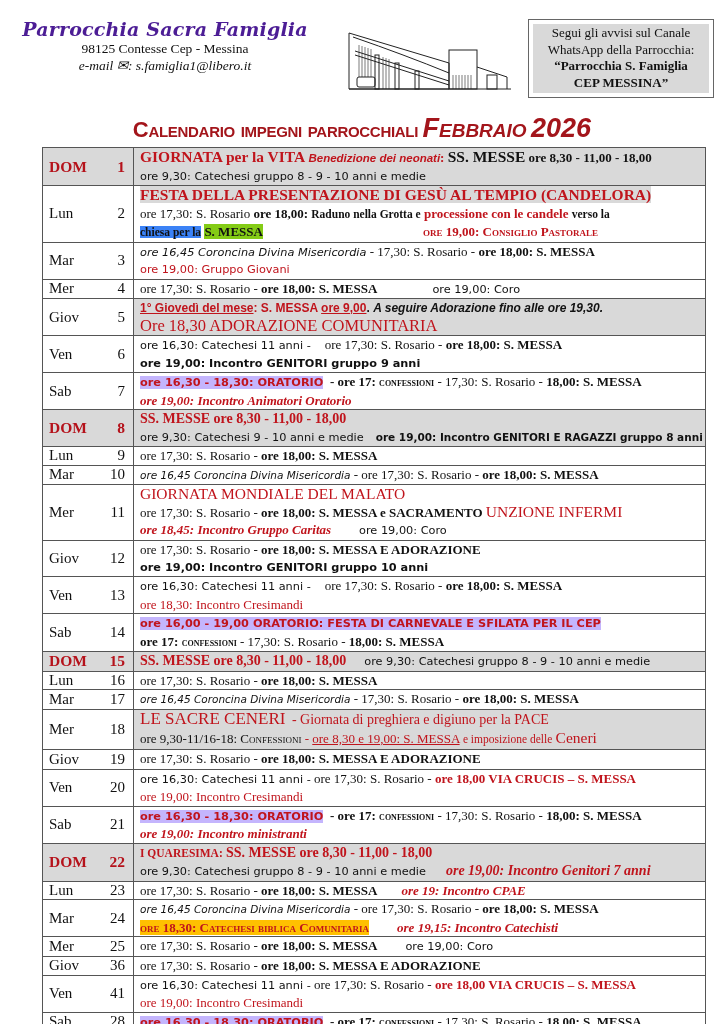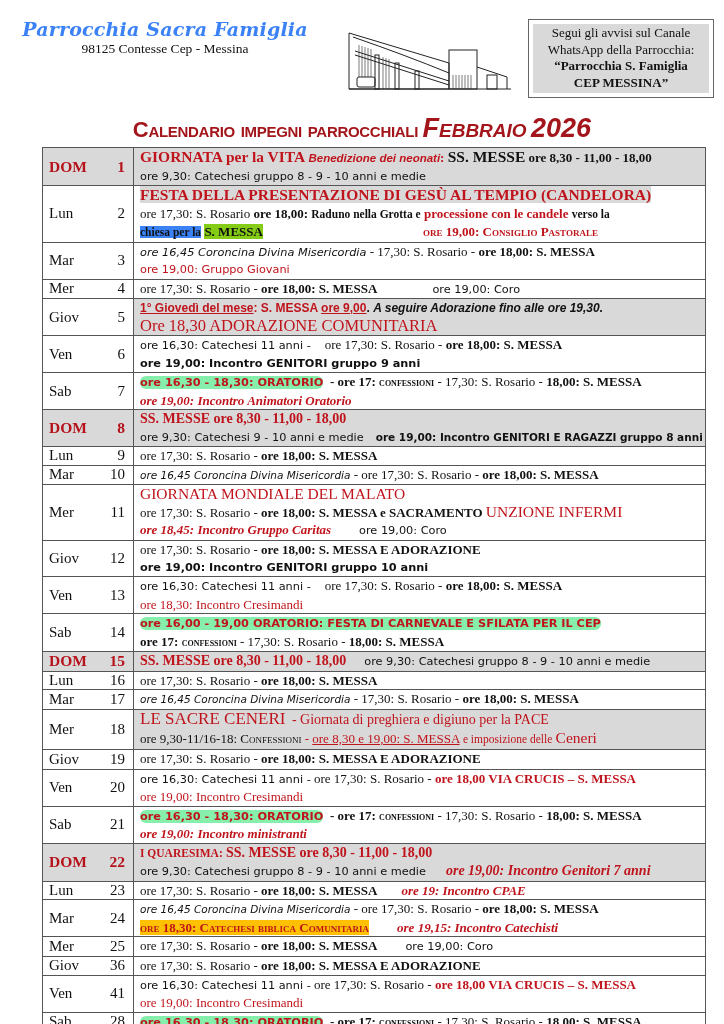--- a/index.html
+++ b/index.html
@@ -1,20 +1,20 @@
 <!DOCTYPE html>
 <html><head>
 <meta charset="utf-8">
 <style>
   html, body { margin: 0; padding: 0; background: #ffffff; }
   body { width: 724px; height: 1024px; position: relative; overflow: hidden;
          font-family: "Liberation Serif", serif; color: #111; }
   .header-left { position: absolute; left: 20px; top: 18px; width: 290px; text-align: center; }
   .parish-name { font-family: "DejaVu Serif", serif; font-style: italic; font-weight: bold;
-                 font-size: 19px; letter-spacing: 0.2px; color: #3b82f6; }
+                 font-size: 19px; letter-spacing: 0.2px; color: #4c1d95; }
   .addr { font-size: 13.5px; line-height: 17px; }
   .addr.italic { font-style: italic; }
   .logo { position: absolute; left: 345px; top: 25px; width: 170px; height: 68px; }
   .wa-box { position: absolute; left: 528px; top: 19px; width: 186px; height: 79px;
             border: 1px solid #666; background: #fff; box-sizing: border-box; padding: 4px; }
   .wa-inner { background: #d9d9d9; width: 100%; height: 100%; text-align: center;
               font-size: 13px; line-height: 16.5px; padding-top: 1px; box-sizing: border-box; }
   .title { position: absolute; left: 0; top: 113px; width: 724px; text-align: center;
            font-family: "Liberation Sans", sans-serif; color: #a3151b; font-weight: bold; }
   .title .t1 { font-size: 22px; letter-spacing: -0.3px; }
@@ -31,31 +31,36 @@
   tr.sun td.day, tr.sun td.num { color: #b5121b; font-weight: bold; font-size: 15.5px; }
   tr.grey td.ev { background: #d9d9d9; }
   .red { color: #c0141c; }
   .b { font-weight: bold; }
   .i { font-style: italic; }
   .u { text-decoration: underline; }
   .sans { font-family: "Liberation Sans", sans-serif; }
   .sansn { font-family: "DejaVu Sans", sans-serif; font-size: 11.3px; }
   .sc { font-variant: small-caps; }
   .big { font-size: 15.5px; }
-  .hl { background: #86efac; border-radius: 6px; }
+  .hl { background: #c4b5fd; }
   .hlo { background: #ffc000; }
   .gap { display: inline-block; }
   .small { font-size: 11.5px; }
 </style>
 </head>
 <body>
 
 <div class="header-left">
   <div class="parish-name">Parrocchia Sacra Famiglia</div>
   <div class="addr">98125 Contesse Cep - Messina</div>
+  <div class="addr italic">
+    <span>e-mail</span>
+    <span>✉</span>:
+    <span>s.famiglia1@libero.it</span>
+  </div>
 </div>
 
 <svg class="logo" viewBox="0 0 170 68">
   <g fill="none" stroke="#222" stroke-width="1">
     <path d="M4 64 L4 8 L104 38 L104 64 Z"></path>
     <line x1="4" y1="64" x2="166" y2="64"></line>
     <path d="M8 12 Q60 30 104 48"></path>
     <path d="M10 26 L104 56"></path>
     <path d="M10 30 L104 60"></path>
     <rect x="30" y="30" width="4" height="34"></rect>

